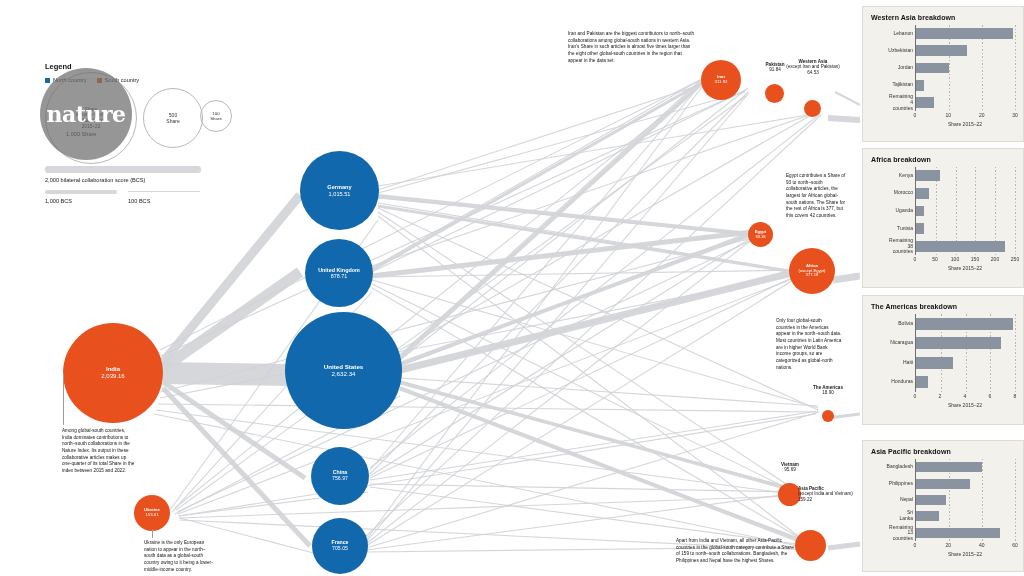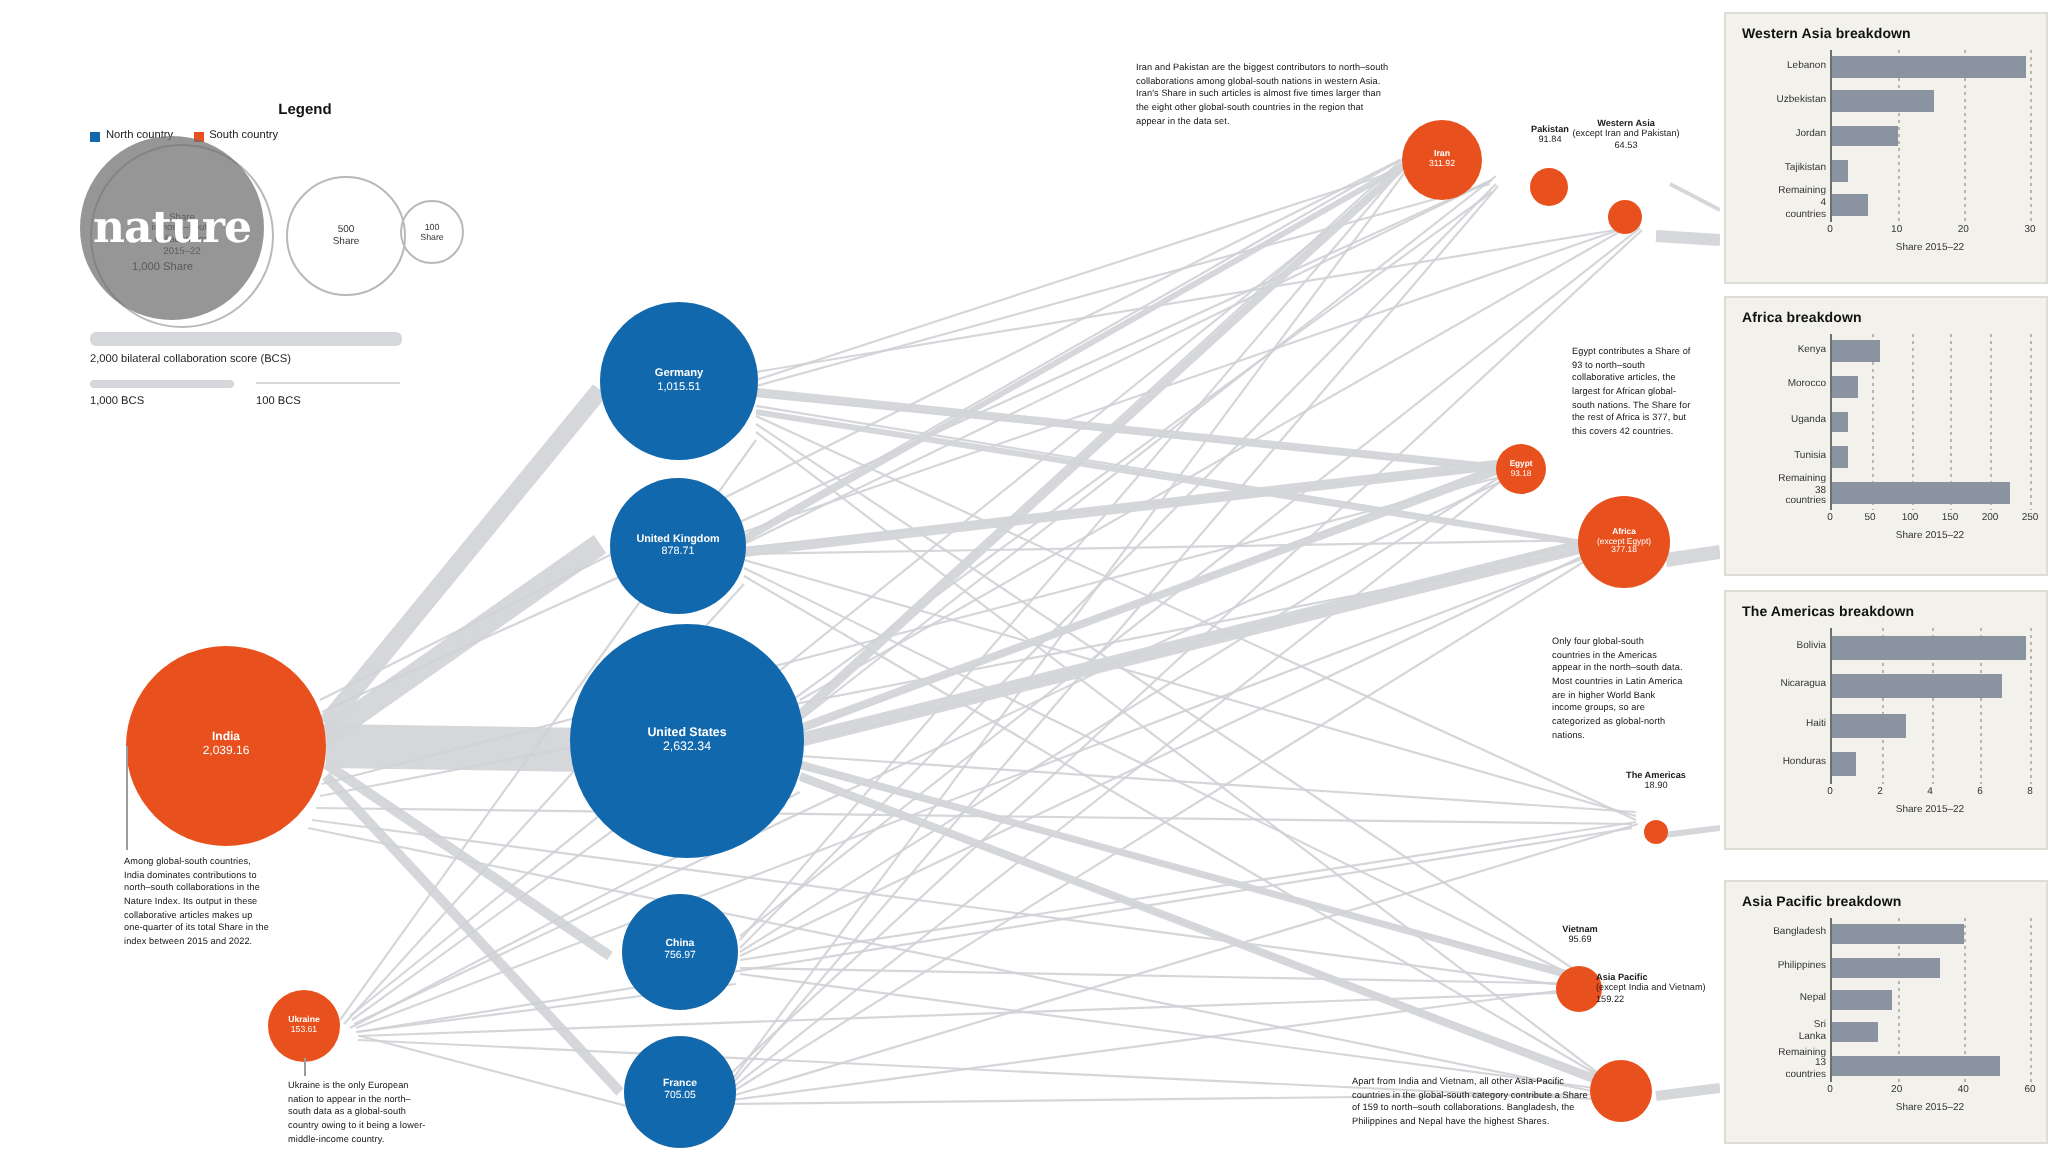--- a/index.html
+++ b/index.html
@@ -23,21 +23,21 @@
   .node.north { background:#1268ac; }
   .node.south { background:#e8511d; }
   .node .nm { font-weight:bold; }
   .node .vl { font-weight:normal; }
 
   .nodelabel { position:absolute; text-align:center; color:#1a1a1a; line-height:1.18; }
   .nodelabel .nm { font-weight:bold; display:block; }
   .nodelabel .vl { display:block; font-weight:normal; }
 
   
-  #legend { position:absolute; left:45px; top:50px; width:215px;text-align:center; }
+  #legend { position:absolute; left:45px; top:62px; width:215px; }
   #legend .ltitle { font-size:7.5px; font-weight:bold; color:#111; }
   #legend .keys { margin-top:6px; display:flex; gap:10px; align-items:center; }
   #legend .keys span.k { font-size:5.6px; color:#222; display:flex; align-items:center; gap:3px; }
   #legend .sw { width:5px; height:5px; display:inline-block; }
   #legend .sw.blue { background:#1268ac; }
   #legend .sw.orange { background:#e8511d; }
 
   .bub { position:absolute; border:1px solid #b9b9b9; border-radius:50%;
          display:flex; align-items:center; justify-content:center;
          text-align:center; color:#333; line-height:1.2; }

